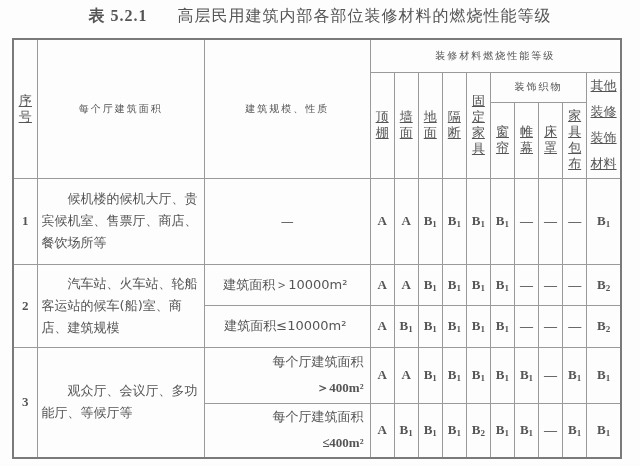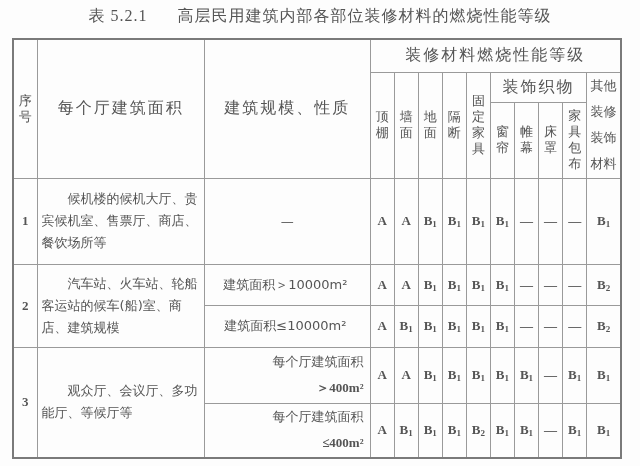--- a/index.html
+++ b/index.html
@@ -1,33 +1,33 @@
 <!DOCTYPE html>
 <html><head>
 <meta charset="utf-8">
 <style>
   html, body { margin: 0; padding: 0; background: #fdfdfd; }
   body { width: 640px; height: 466px; position: relative; overflow: hidden;
          font-family: "DejaVu Sans", sans-serif; color: #555; }
   .title { position: absolute; left: 0; top: 6px; width: 640px; text-align: center;
            font-size: 16px; letter-spacing: 1px; color: #555; }
-  .title .num { font-family: "Liberation Serif", serif; font-weight: normal; margin-right: 30px; }
+  .title .num { font-family: "Liberation Serif", serif; font-weight: bold; margin-right: 30px; }
   table { position: absolute; left: 12px; top: 38px; width: 610px; height: 418px;
           border-collapse: collapse; border: 2px solid #7a7a7a; table-layout: fixed; }
   td, th { border: 1px solid #9a9a9a; padding: 0; text-align: center; vertical-align: middle;
            font-weight: normal; font-size: 13px; color: #555; }
   .vt { line-height: 16px; }
-  .vt span { display: block; }
+  .vt span { display: block; text-decoration: underline; }
   .serif { font-family: "Liberation Serif", serif; font-weight: bold; font-size: 13px; }
   .grade sub { font-size: 9px; vertical-align: -2px; }
   .left { text-align: left; padding: 8px 4px; line-height: 22px; }
   .indent { text-indent: 26px; }
   .scale-multi { text-align: right; padding: 0 6px; line-height: 26px; }
   .scale-multi .l1 { text-indent: 26px; display: block; }
-  .hdr-big { font-size: 16px; letter-spacing: 2px; }
+  .hdr-big { font-size: 10px; letter-spacing: 2px; }
 </style>
 </head>
 <body>
 
 <div class="title">
   <span class="num">表 5.2.1</span><span>高层民用建筑内部各部位装修材料的燃烧性能等级</span>
 </div>
 
 <table>
   <colgroup>

